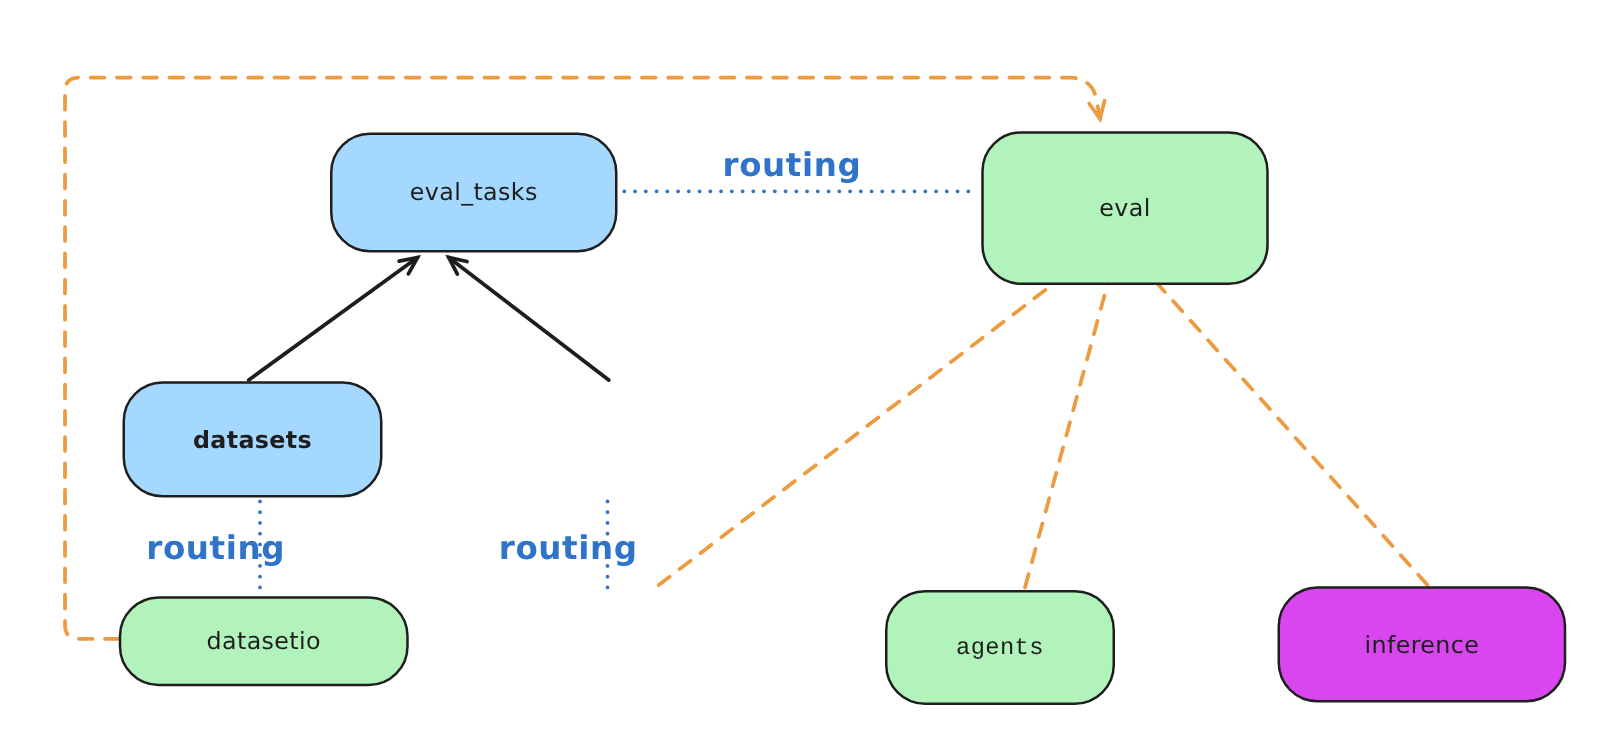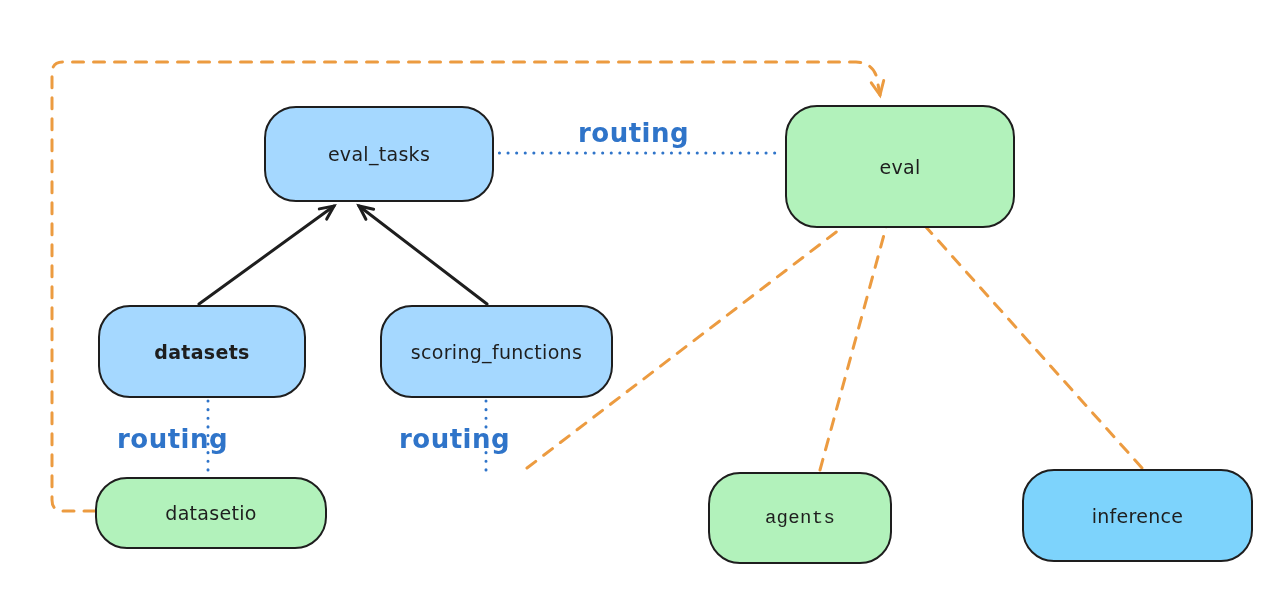--- a/index.html
+++ b/index.html
@@ -73,38 +73,35 @@
   </svg>
 
   <div class="node" style="left: 232px; top: 106px; width: 230px; height: 96px; background: rgb(165, 216, 255); margin-left: 32px;">
     <span>eval_tasks</span>
   </div>
 
   <div class="node" style="left: 98px; top: 305px; width: 208px; height: 93px; background: rgb(165, 216, 255); font-weight: bold;">
     <span>datasets</span>
   </div>
 
-  <div class="node" style="left: 380px; top: 305px; width: 233px; height: 93px; background: rgb(165, 216, 255);">
-    <span>scoring_functions</span>
-  </div>
 
   <div class="node" style="left: 785px; top: 105px; width: 230px; height: 123px; background: rgb(178, 242, 187);">
     <span>eval</span>
   </div>
 
   <div class="node" style="left: 95px; top: 477px; width: 232px; height: 72px; background: rgb(178, 242, 187);">
     <span>datasetio</span>
   </div>
 
 
   <div class="node" style="left: 708px; top: 472px; width: 184px; height: 92px; background: rgb(178, 242, 187); font-family: Liberation Mono, monospace;">
     <span>agents</span>
   </div>
 
-  <div class="node" style="left: 1022px; top: 469px; width: 231px; height: 93px; background: #7dd3fc;">
+  <div class="node" style="left: 1022px; top: 469px; width: 231px; height: 93px; background: #d946ef;">
     <span>inference</span>
   </div>
 
   <div class="edge-label" style="left:578px; top:118px;">routing</div>
 
   <div class="edge-label" style="left:117px; top:424px;">routing</div>
 
   <div class="edge-label" style="left:399px; top:424px;">routing</div>
 
 </div>

